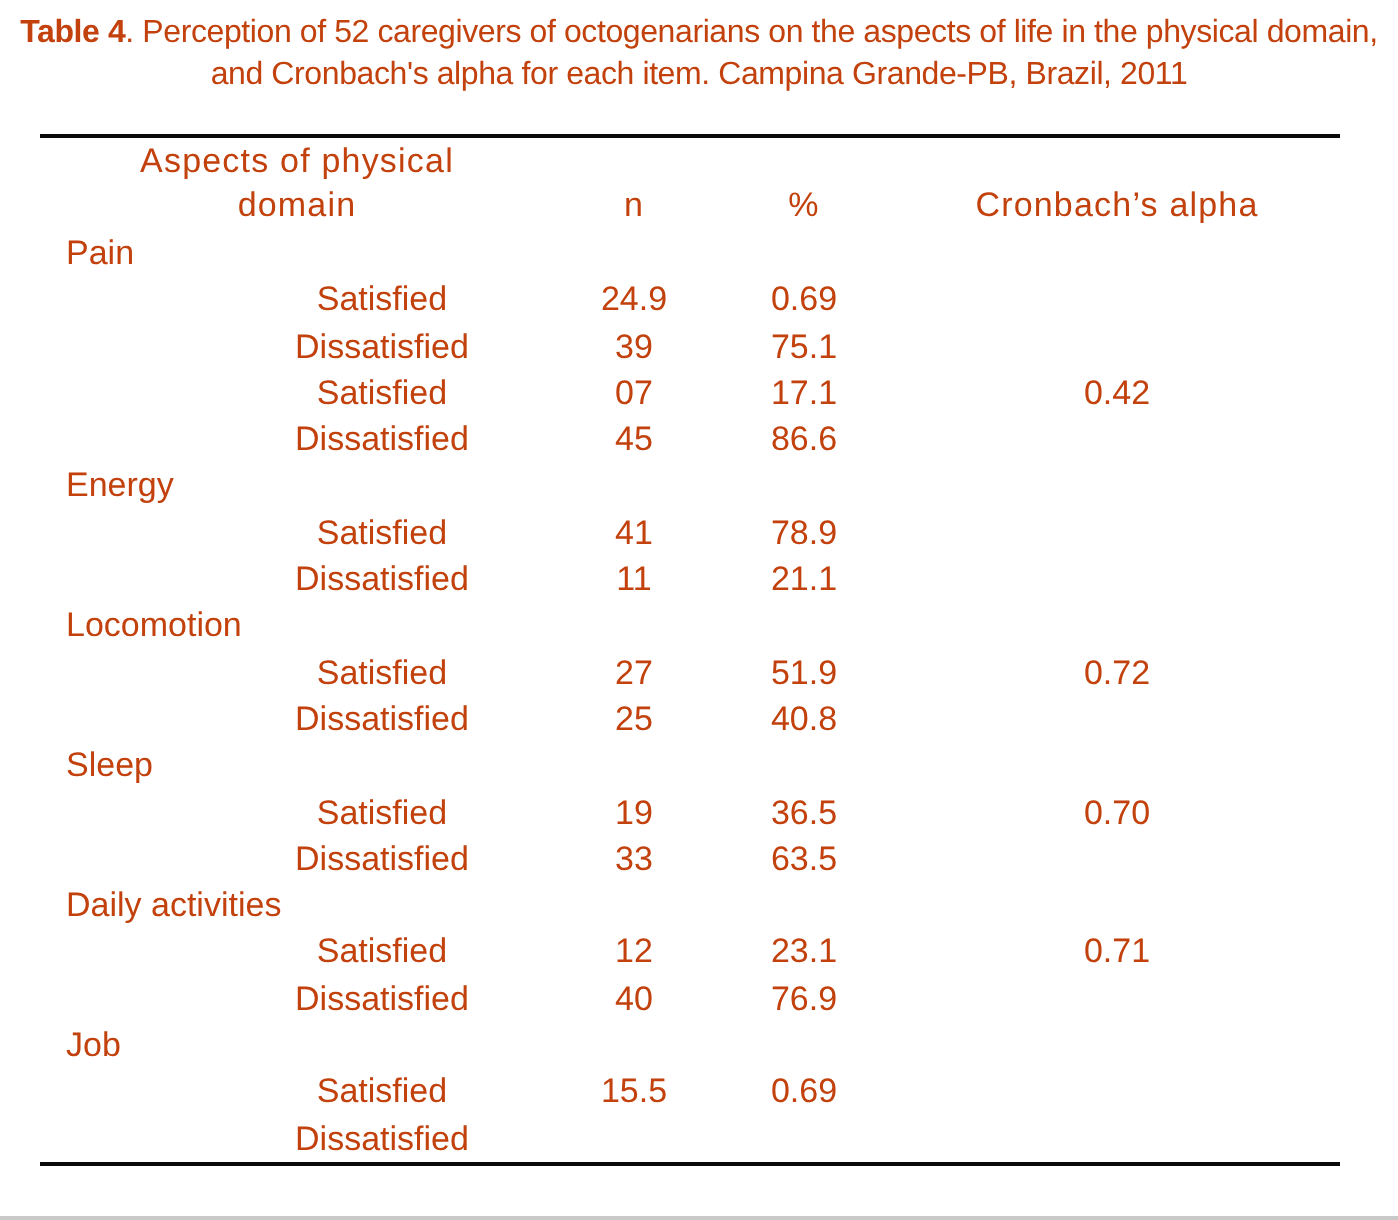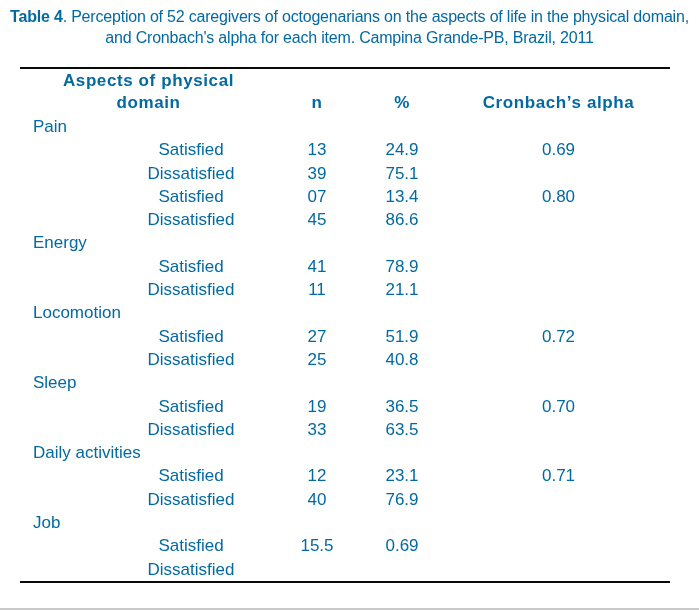--- a/index.html
+++ b/index.html
@@ -1,21 +1,21 @@
 <!DOCTYPE html>
 <html><head>
 <meta charset="utf-8">
 <style>
   html,body{margin:0;padding:0;background:#fff;}
   .page{
     position:relative;
     width:699px;height:610px;
     background:#ffffff;
     font-family:"Liberation Sans","DejaVu Sans",sans-serif;
-    color:#0369a1;
+    color:#c2410c;
     overflow:hidden;
   }
   
   .caption{
     padding-top:6px;
     text-align:center;
     font-size:16px;
     line-height:21px;
     letter-spacing:-0.2px;
     white-space:nowrap;
@@ -26,21 +26,21 @@
     margin:19px 0 0 20px;
     width:650px;
     border-top:2px solid #0a0a0a;
     border-bottom:2px solid #0a0a0a;
   }
   .hrow{
     display:grid;
     grid-template-columns:257px 80px 90px 223px;
     align-items:end;
     height:46px;
-    font-weight:bold;
+    font-weight:normal;
     font-size:17px;
     letter-spacing:0.6px;
   }
   .hrow .c1{text-align:center;line-height:22px;padding-bottom:1px;}
   .hrow .c2,.hrow .c3,.hrow .c4{text-align:center;line-height:22px;padding-bottom:1px;}
   .row{
     display:grid;
     grid-template-columns:257px 80px 90px 223px;
     height:23.3px;
     line-height:23.3px;
@@ -77,36 +77,35 @@
     </div>
 
     <div class="row">
       <div class="c1 cat">Pain</div>
       <div class="c2"></div>
         <div class="c3"></div>
         <div class="c4"></div>
     </div>
     <div class="row">
       <div class="c1 sub">Satisfied</div>
-      <div class="c2">13</div>
       <div class="c3">24.9</div>
       <div class="c4">0.69</div>
     </div>
     <div class="row">
       <div class="c1 sub">Dissatisfied</div>
       <div class="c2">39</div>
       <div class="c3">75.1</div>
       <div class="c4"></div>
     </div>
 
     <div class="row">
       <div class="c1 sub">Satisfied</div>
       <div class="c2">07</div>
-      <div class="c3">13.4</div>
-      <div class="c4">0.80</div>
+      <div class="c3">17.1</div>
+      <div class="c4">0.42</div>
     </div>
     <div class="row">
       <div class="c1 sub">Dissatisfied</div>
       <div class="c2">45</div>
       <div class="c3">86.6</div>
       <div class="c4"></div>
     </div>
 
     <div class="row">
       <div class="c1 cat">Energy</div>

